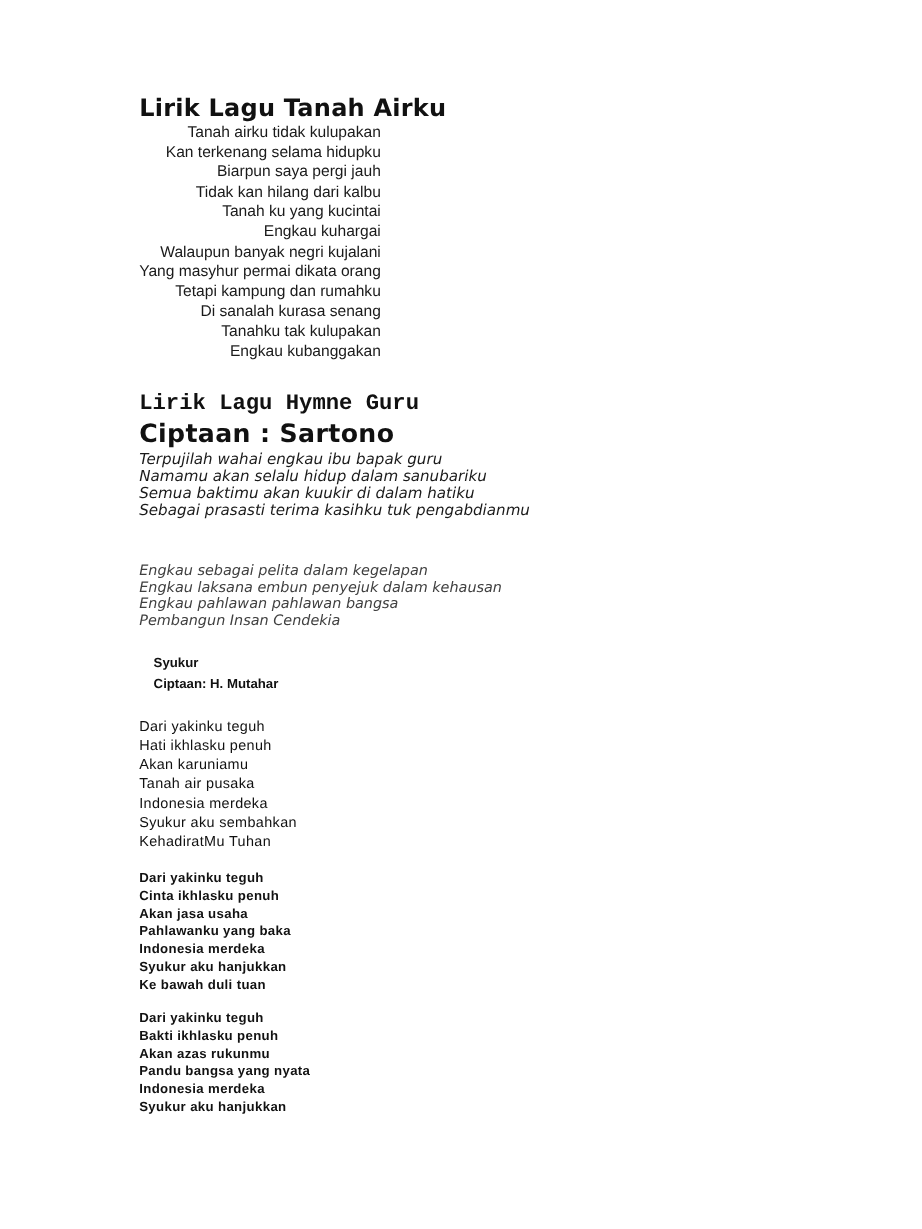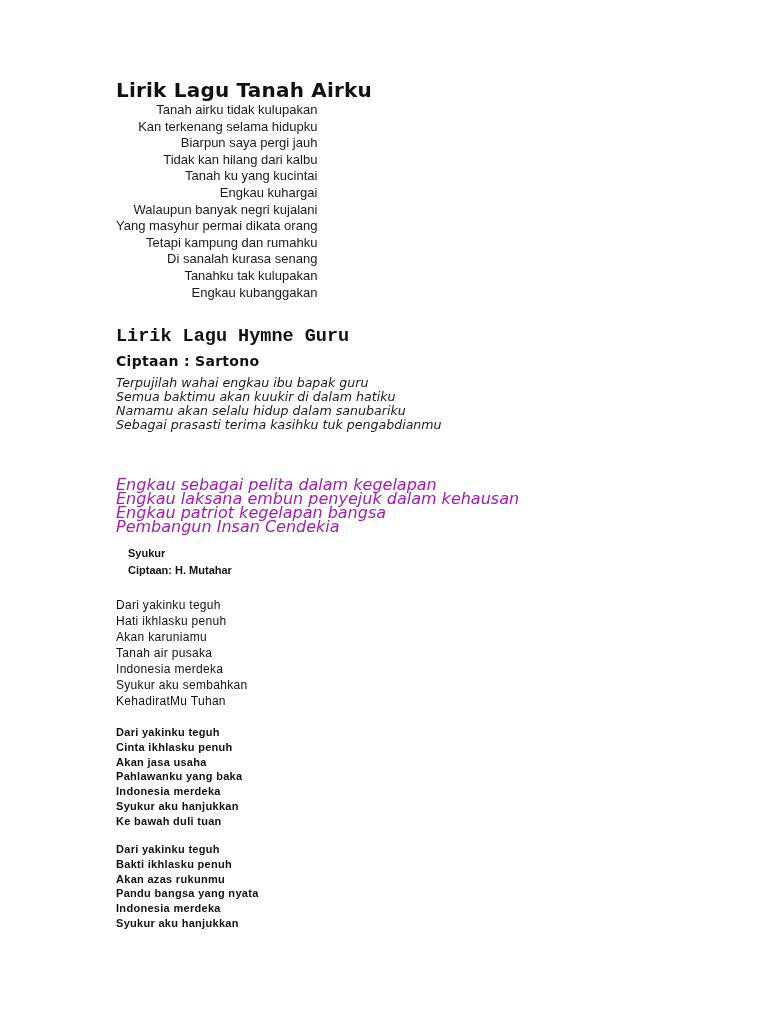--- a/index.html
+++ b/index.html
@@ -7,23 +7,23 @@
     .page { position: absolute; left: 0; top: 0; width: 768px; height: 752px; background: #ffffff; }
     .blk { position: absolute; left: 116px; }
     .line { display: block; white-space: nowrap; }
 
     
     .s1-title { top: 76px; font-family: "DejaVu Sans", sans-serif; font-weight: bold; font-size: 20px; line-height: 28px; letter-spacing: 0.2px; }
     .s1-lyrics { top: 102px; font-family: "Liberation Sans", sans-serif; font-size: 13px; line-height: 16.6px; color: #1a1a1a; text-align: right; }
 
     
     .s2-title { top: 326px; font-family: "DejaVu Sans", sans-serif; font-weight: bold; font-size: 18.5px; line-height: 22px; }
-    .s2-sub { top: 347px; font-family: "DejaVu Sans", sans-serif; font-weight: bold; font-size: 14px; line-height: 28px; letter-spacing: 0.3px; }
+    .s2-sub { top: 347px; font-family: "DejaVu Sans", sans-serif; font-weight: bold; font-size: 21px; line-height: 28px; letter-spacing: 0.3px; }
     .s2-verse1 { top: 376px; font-family: "DejaVu Sans", sans-serif; font-style: italic; font-size: 12.6px; line-height: 14px; color: #1a1a1a; }
-    .s2-verse2 { top: 478px; font-family: "DejaVu Sans", sans-serif; font-style: italic; font-size: 16px; line-height: 14px; color: #a21caf; }
+    .s2-verse2 { top: 468px; font-family: "DejaVu Sans", sans-serif; font-style: italic; font-size: 12px; line-height: 14px; color: #404040; }
 
     
     .s3-title { top: 545px; font-family: Liberation Sans, sans-serif; font-weight: bold; font-size: 11px; line-height: 17px; margin-left: 12px; }
     .s3-verse1 { top: 597px; font-family: "Liberation Sans", sans-serif; font-size: 12px; line-height: 16px; letter-spacing: 0.3px; }
     .s3-verse2 { top: 725px; font-family: "Liberation Sans", sans-serif; font-weight: bold; font-size: 11px; line-height: 14.8px; letter-spacing: 0.3px; }
     .s3-verse3 { top: 842px; font-family: "Liberation Sans", sans-serif; font-weight: bold; font-size: 11px; line-height: 14.8px; letter-spacing: 0.3px; }
   </style>
 </head>
 <body>
 
@@ -42,28 +42,28 @@
     <span class="line">Tetapi kampung dan rumahku</span>
     <span class="line">Di sanalah kurasa senang</span>
     <span class="line">Tanahku tak kulupakan</span>
     <span class="line">Engkau kubanggakan</span>
   </div>
 
   <h2 class="blk s2-title line" style="margin:0;font-family:Liberation Mono, monospace;">Lirik Lagu Hymne Guru</h2>
   <h2 class="blk s2-sub line" style="margin:0;">Ciptaan : Sartono</h2>
   <div class="blk s2-verse1">
     <span class="line">Terpujilah wahai engkau ibu bapak guru</span>
+    <span class="line">Namamu akan selalu hidup dalam sanubariku</span>
     <span class="line">Semua baktimu akan kuukir di dalam hatiku</span>
-    <span class="line">Namamu akan selalu hidup dalam sanubariku</span>
     <span class="line">Sebagai prasasti terima kasihku tuk pengabdianmu</span>
   </div>
   <div class="blk s2-verse2">
     <span class="line">Engkau sebagai pelita dalam kegelapan</span>
     <span class="line">Engkau laksana embun penyejuk dalam kehausan</span>
-    <span class="line">Engkau patriot kegelapan bangsa</span>
+    <span class="line">Engkau pahlawan pahlawan bangsa</span>
     <span class="line">Pembangun Insan Cendekia</span>
   </div>
 
   <div class="blk s3-title">
     <span class="line">Syukur</span>
     <span class="line">Ciptaan: H. Mutahar</span>
   </div>
   <div class="blk s3-verse1">
     <span class="line">Dari yakinku teguh</span>
     <span class="line">Hati ikhlasku penuh</span>

